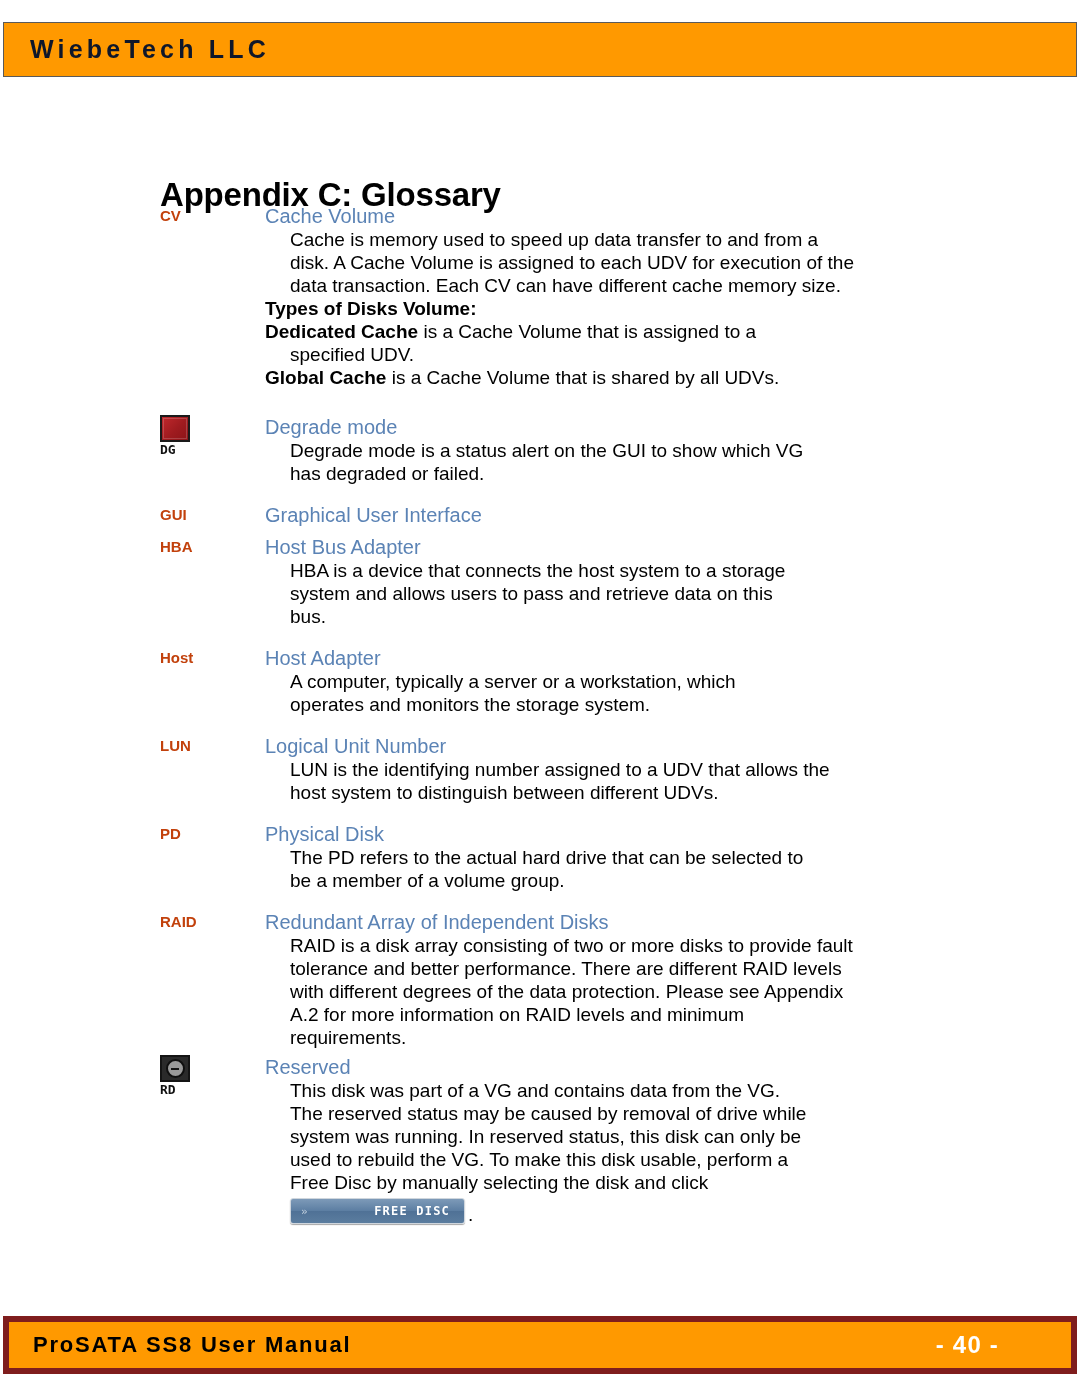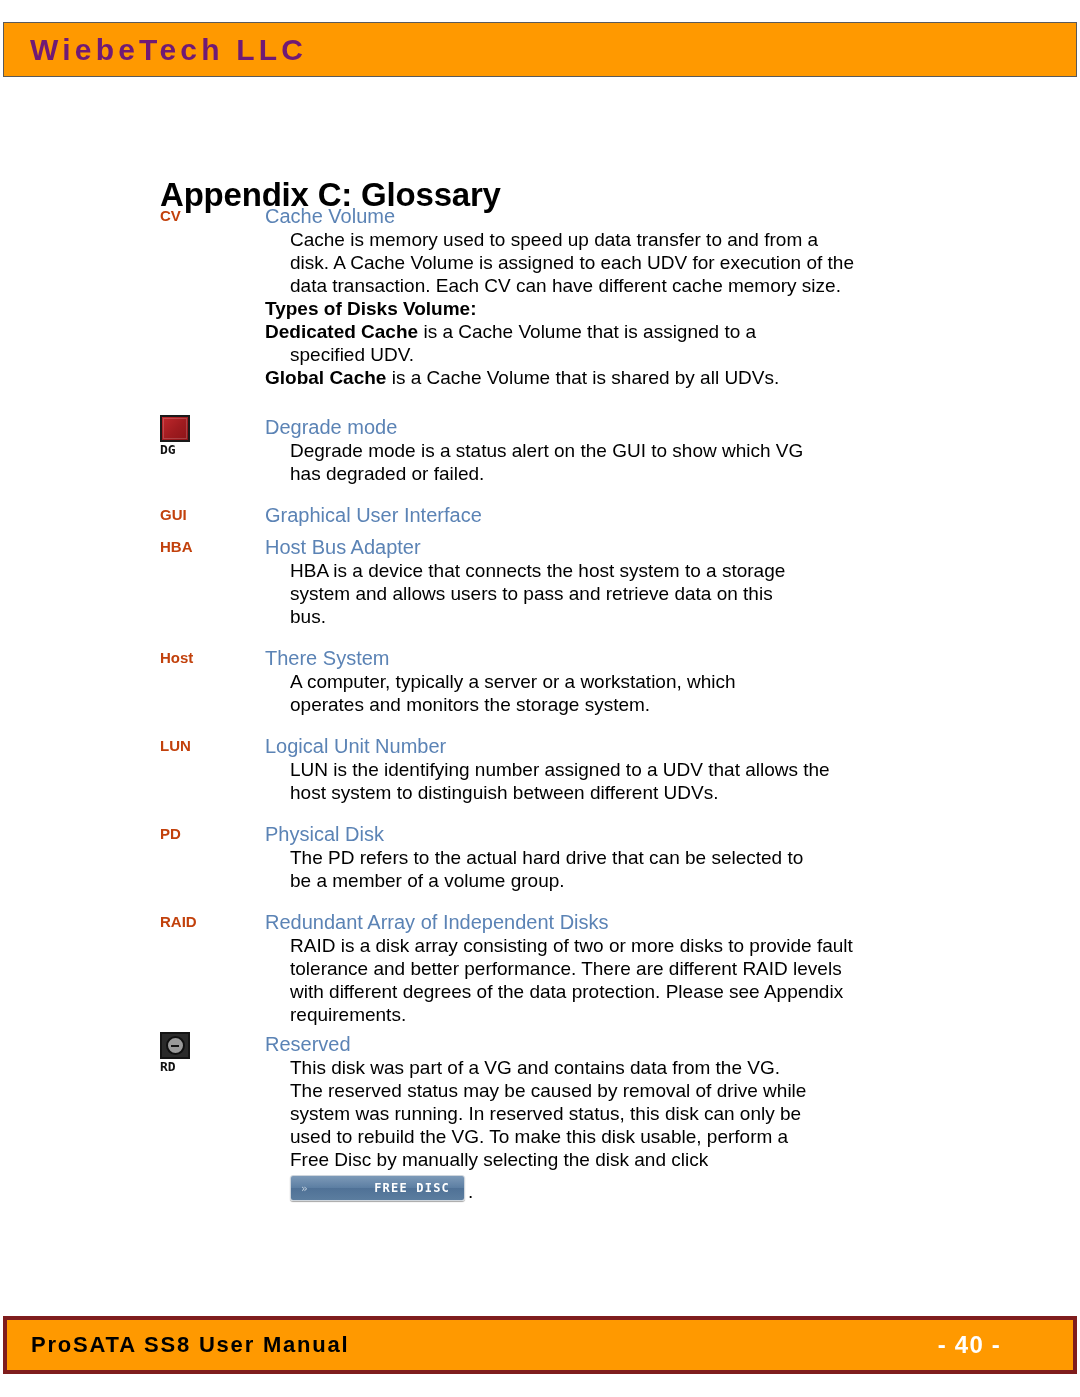--- a/index.html
+++ b/index.html
@@ -23,22 +23,22 @@
     top: 22px;
     width: 1074px;
     height: 55px;
     background: #ff9900;
     border: 1px solid #5a5a5a;
     box-sizing: border-box;
     display: flex;
     align-items: center;
   }
   .header-title {
-    color: #701a75;
-    font-size: 30px;
+    color: #0f172a;
+    font-size: 25px;
     font-weight: bold;
     letter-spacing: 4.2px;
     padding-left: 26px;
     white-space: nowrap;
   }
 
   
   .page-title {
     position: absolute;
     left: 160px;
@@ -211,21 +211,21 @@
   }
 
   
   .footer-band {
     position: absolute;
     left: 3px;
     top: 1316px;
     width: 1074px;
     height: 58px;
     background: #ff9900;
-    border: 4px solid #7f1d1d;
+    border: 6px solid #7f1d1d;
     box-sizing: border-box;
     display: flex;
     align-items: center;
     justify-content: space-between;
   }
   .footer-title {
     color: #000000;
     font-size: 22px;
     font-weight: bold;
     letter-spacing: 1.8px;
@@ -326,21 +326,21 @@
   </div>
 
   <div class="gap-sm"></div>
 
   <div class="entry">
     <div class="entry-row">
       <div class="term-col">
         <div class="term-label">Host</div>
       </div>
       <div class="def-col">
-        <div class="def-title">There System</div>
+        <div class="def-title">Host Adapter</div>
         <div class="def-body">
           <div>A computer, typically a server or a workstation, which</div>
           <div>operates and monitors the storage system.</div>
         </div>
       </div>
     </div>
   </div>
 
   <div class="gap-sm"></div>
 
@@ -382,20 +382,21 @@
     <div class="entry-row">
       <div class="term-col">
         <div class="term-label">RAID</div>
       </div>
       <div class="def-col">
         <div class="def-title">Redundant Array of Independent Disks</div>
         <div class="def-body">
           <div>RAID is a disk array consisting of two or more disks to provide fault</div>
           <div>tolerance and better performance. There are different RAID levels</div>
           <div>with different degrees of the data protection.  Please see Appendix</div>
+          <div>A.2 for more information on RAID levels and minimum</div>
           <div>requirements.</div>
         </div>
       </div>
     </div>
   </div>
 
   <div class="gap-sm" style="height:6px"></div>
 
   <div class="entry">
     <div class="entry-row">

